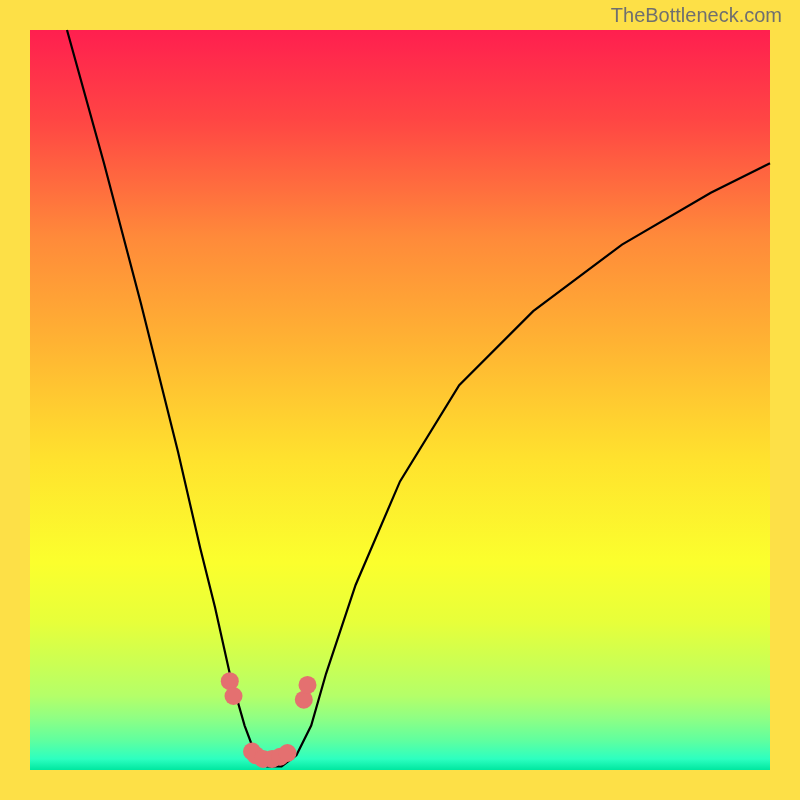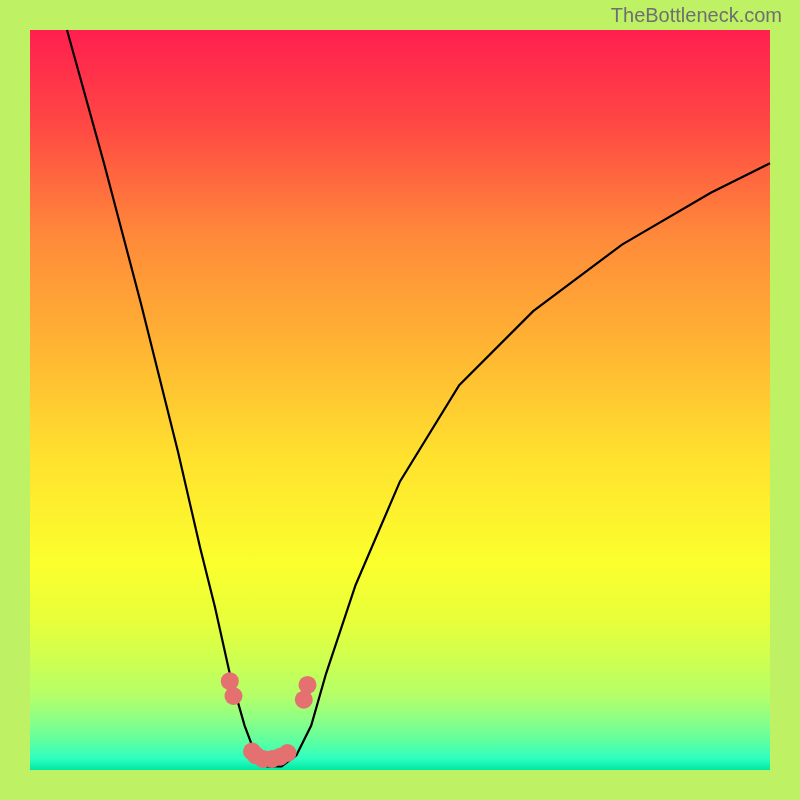--- a/index.html
+++ b/index.html
@@ -7,21 +7,21 @@
     padding: 0;
     width: 800px;
     height: 800px;
     background: #000000;
     overflow: hidden;
   }
   .stage {
     position: relative;
     width: 800px;
     height: 800px;
-    background: #bef264;
+    background: #fde047;
   }
   .watermark {
     position: absolute;
     top: 4px;
     right: 18px;
     font-family: Arial, Helvetica, sans-serif;
     font-size: 20px;
     font-weight: 500;
     color: #6f6f6f;
     pointer-events: none;

